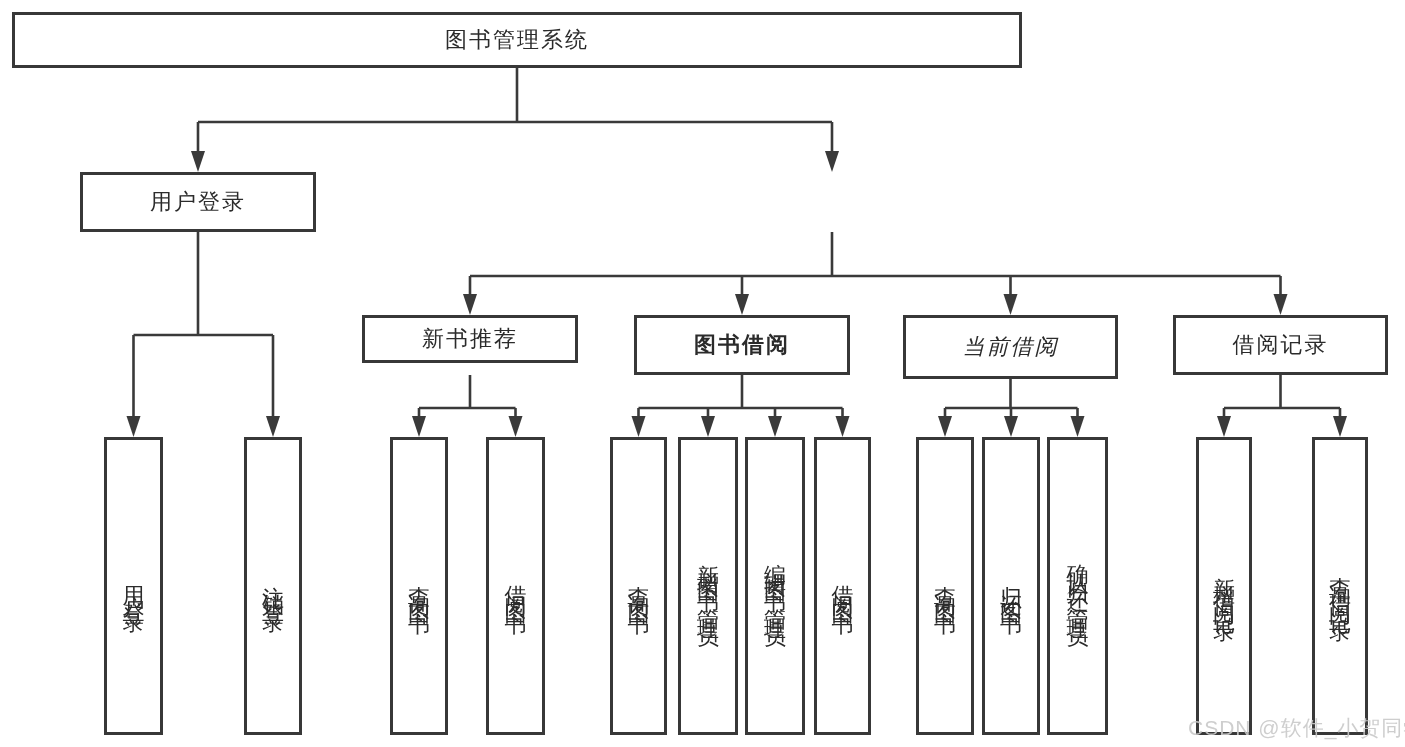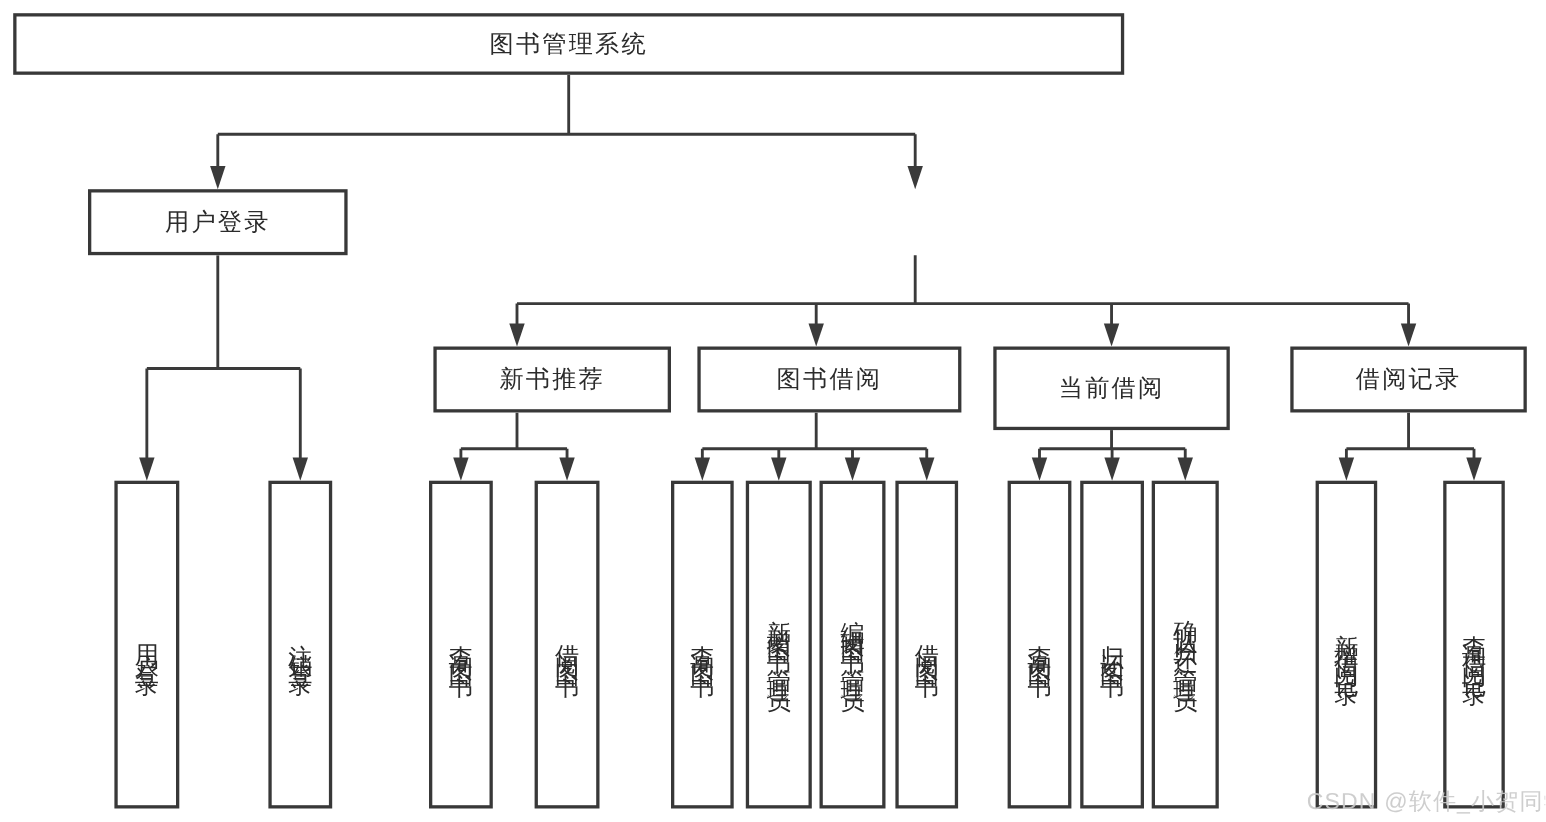--- a/index.html
+++ b/index.html
@@ -91,23 +91,23 @@
       <use href="#arrowhead" transform="translate(1077.5,437)"></use>
       <use href="#arrowhead" transform="translate(1224,437)"></use>
       <use href="#arrowhead" transform="translate(1340,437)"></use>
     </g>
   </svg>
 
   <div class="box" style="left:12px; top:12px; width:1010px; height:56px;">图书管理系统</div>
 
   <div class="box" style="left:80px; top:172px; width:236px; height:60px;">用户登录</div>
 
-  <div class="box" style="left:362px; top:315px; width:216px; height:60px;margin-left:32px;">新书推荐</div>
-  <div class="box" style="left:634px; top:315px; width:240px; height:60px;">图书借阅</div>
-  <div class="box" style="left:903px; top:315px; width:215px; height:76px;">当前借阅</div>
+  <div class="box" style="left:362px; top:315px; width:216px; height:48px;">新书推荐</div>
+  <div class="box" style="left:634px; top:315px; width:216px; height:60px;font-weight:bold;">图书借阅</div>
+  <div class="box" style="left:903px; top:315px; width:215px; height:64px;font-style:italic;">当前借阅</div>
   <div class="box" style="left:1173px; top:315px; width:215px; height:60px;">借阅记录</div>
 
   <div class="box vbox" style="left:104px; top:437px; width:59px; height:298px;">用户登录</div>
   <div class="box vbox" style="left:244px; top:437px; width:58px; height:298px;">注销登录</div>
 
   <div class="box vbox" style="left:390px; top:437px; width:58px; height:298px;">查询图书</div>
   <div class="box vbox" style="left:486px; top:437px; width:59px; height:298px;">借阅图书</div>
 
   <div class="box vbox" style="left:610px; top:437px; width:57px; height:298px;">查询图书</div>
   <div class="box vbox" style="left:678px; top:437px; width:60px; height:298px;">新增图书（管理员）</div>

